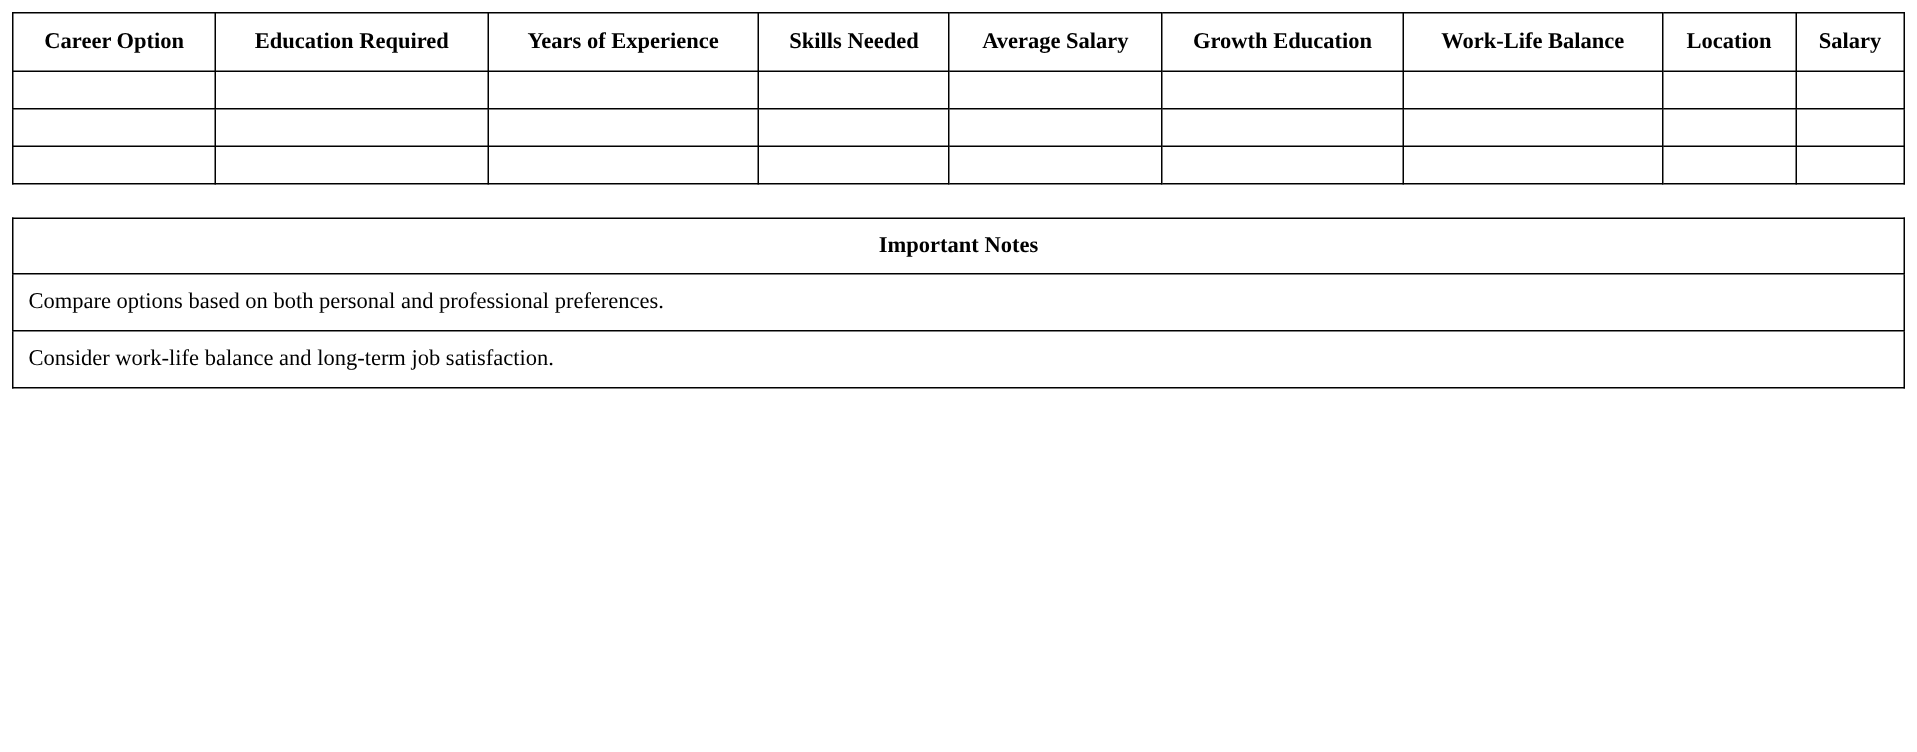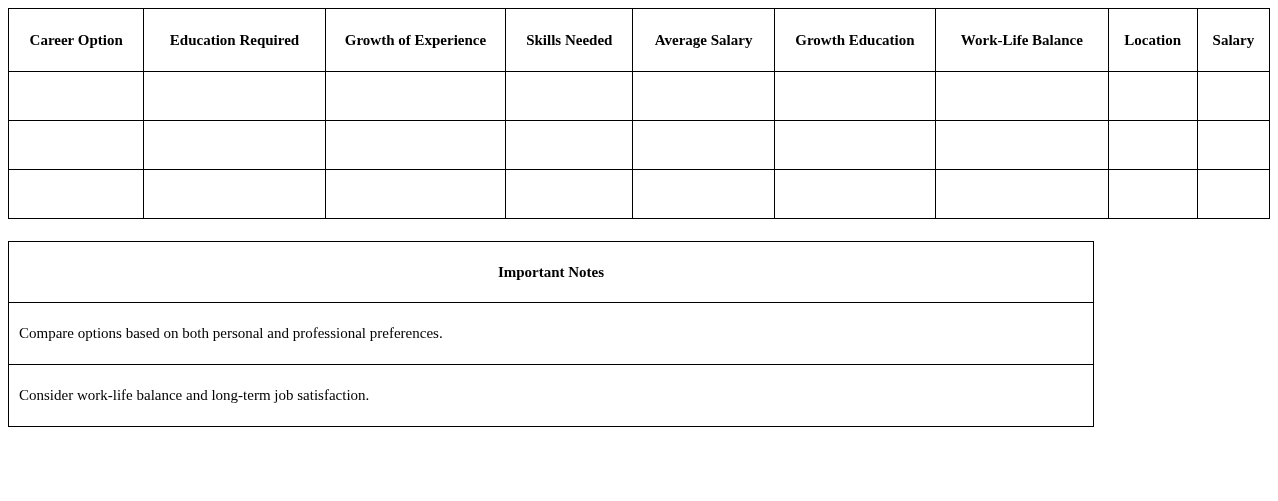--- a/index.html
+++ b/index.html
@@ -20,40 +20,40 @@
     box-sizing: border-box;
   }
   table {
     border-collapse: collapse;
     table-layout: fixed;
     width: 1262px;
     background: #ffffff;
   }
   table td, table th {
     border: 1px solid #000000;
-    padding: 16px 6px;
+    padding: 4px 6px;
     vertical-align: middle;
   }
   
   #career-table th {
     height: 30px;
     font-weight: bold;
     text-align: center;
     font-size: 15px;
     white-space: nowrap;
   }
   #career-table td.empty-cell {
     height: 16px;
   }
   .spacer {
     height: 22px;
   }
   
   #notes-table {
-    width: 1086px;
+    width: 1262px;
   }
   #notes-table th.notes-header {
     height: 28px;
     text-align: center;
     font-weight: bold;
     font-size: 15px;
   }
   #notes-table td.note-cell {
     height: 29px;
     text-align: left;
@@ -85,21 +85,21 @@
       <col class="col-salary">
       <col class="col-growth">
       <col class="col-wlb">
       <col class="col-location">
       <col class="col-notes">
     </colgroup>
     <thead>
       <tr>
         <th>Career Option</th>
         <th>Education Required</th>
-        <th>Growth of Experience</th>
+        <th>Years of Experience</th>
         <th>Skills Needed</th>
         <th>Average Salary</th>
         <th>Growth Education</th>
         <th>Work-Life Balance</th>
         <th>Location</th>
         <th>Salary</th>
       </tr>
     </thead>
     <tbody>
       <tr>

